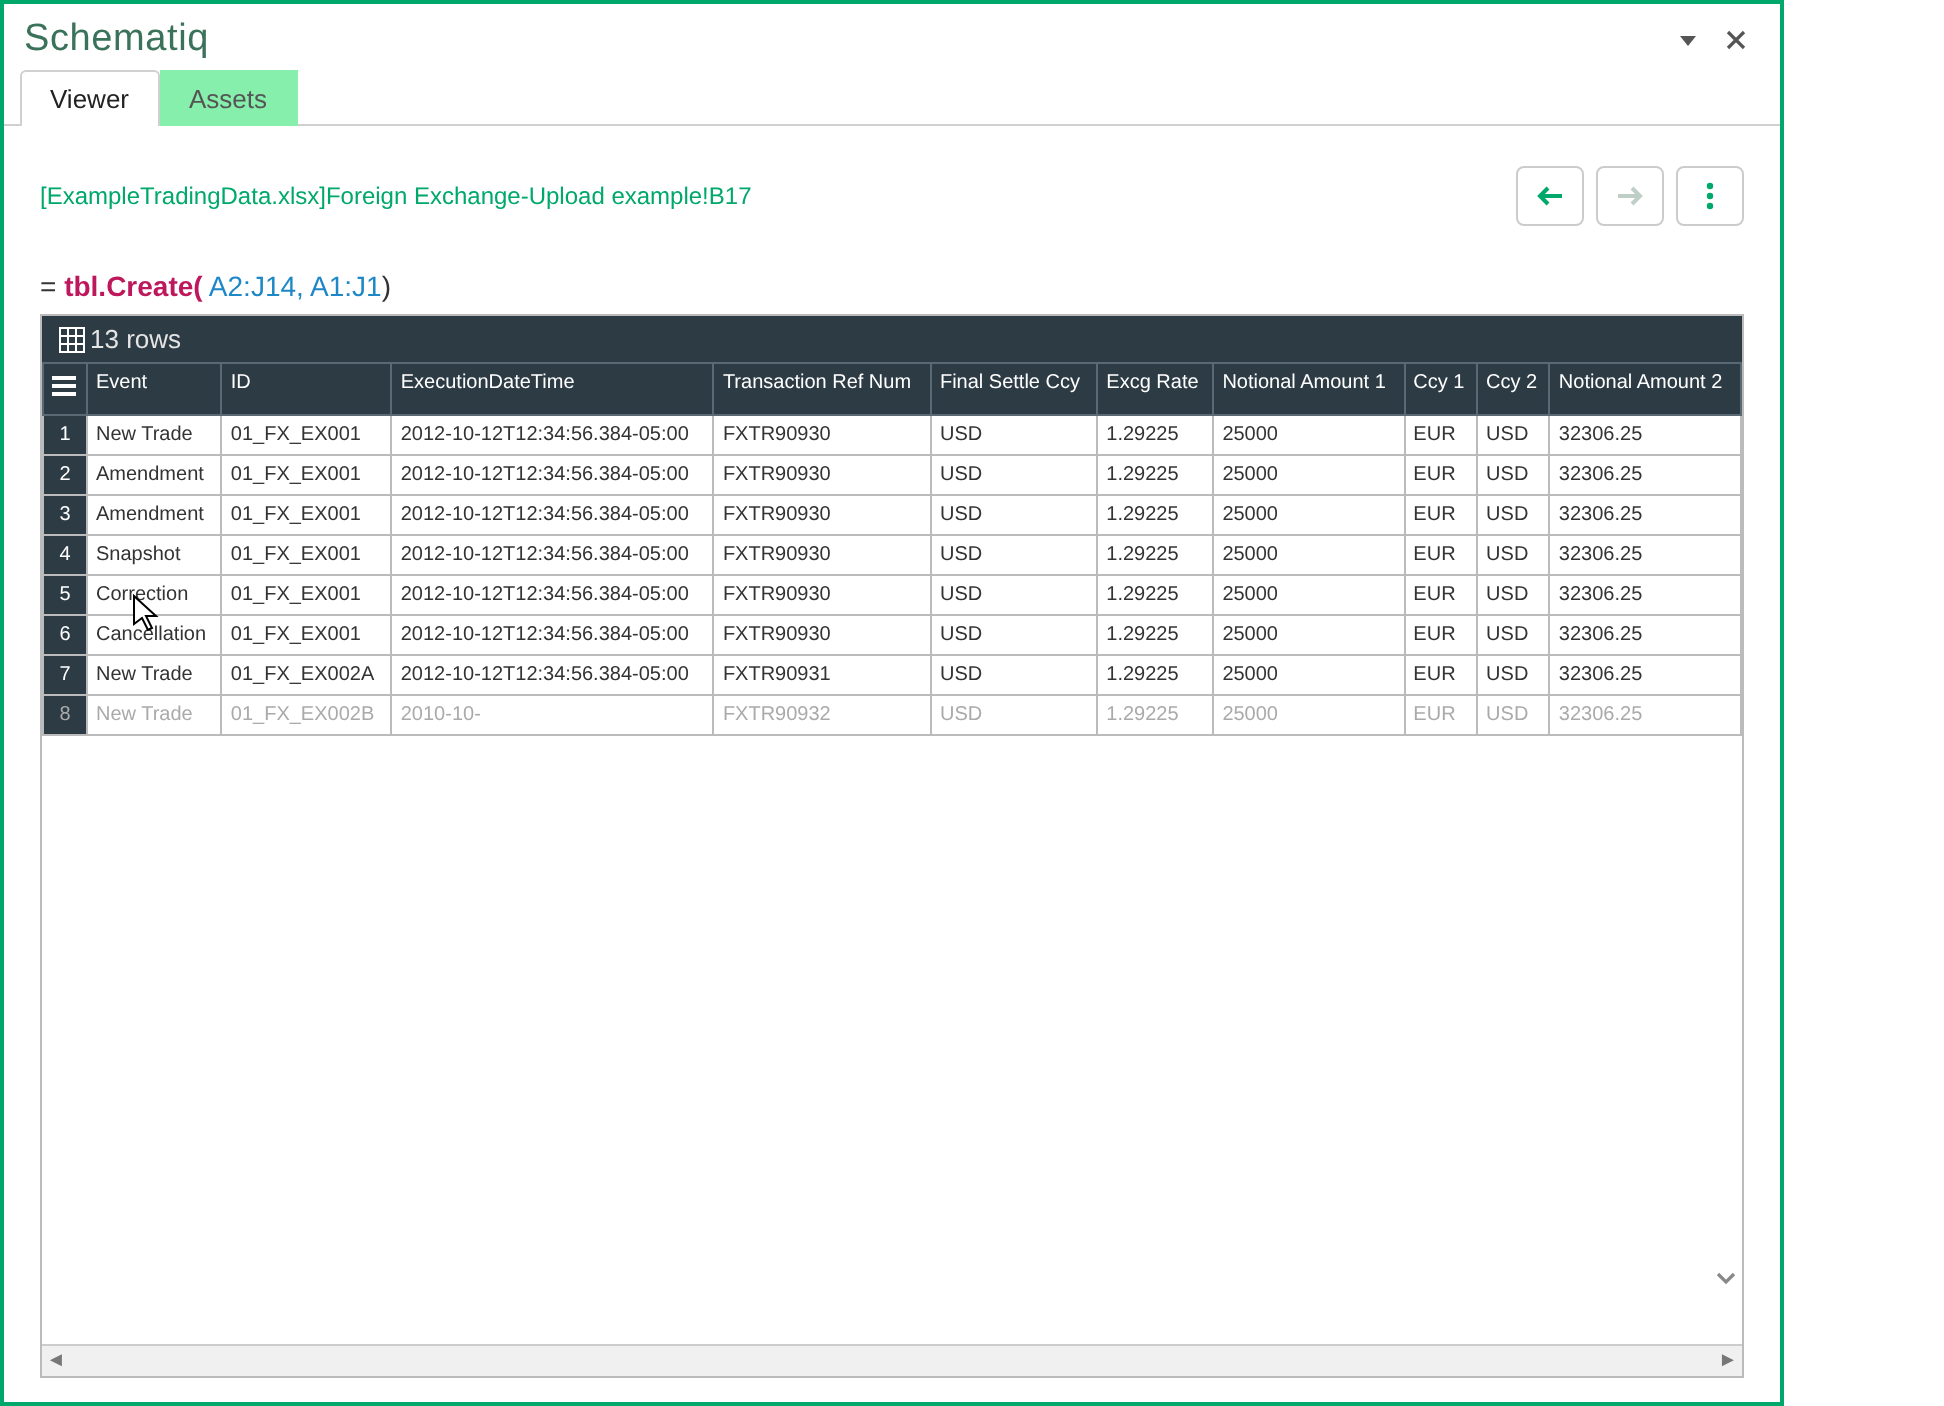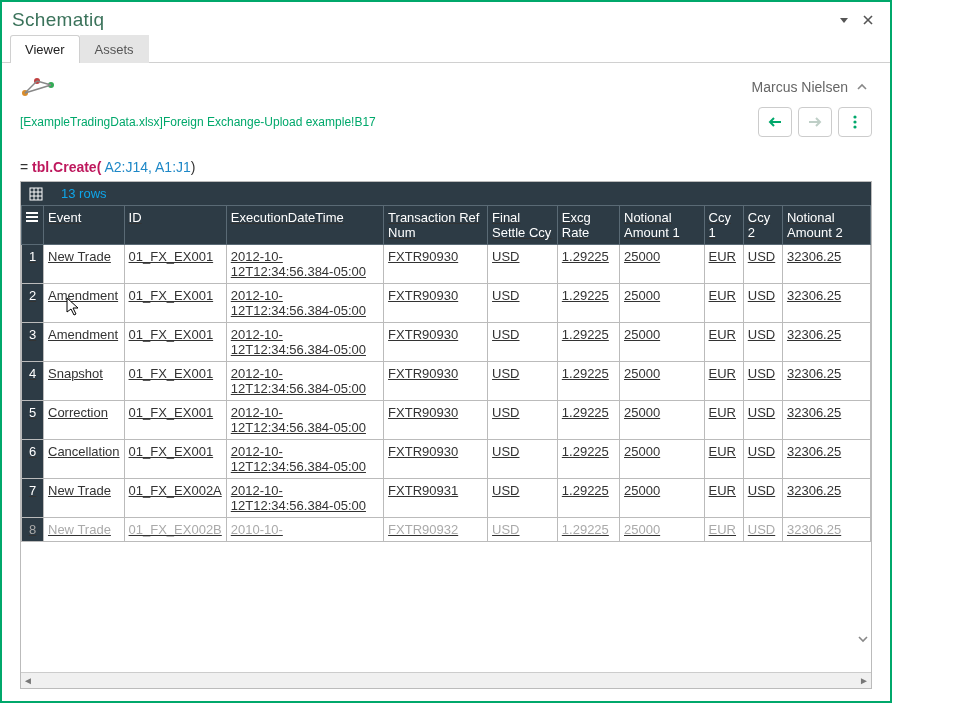--- a/index.html
+++ b/index.html
@@ -6,21 +6,21 @@
 body { font-family: "Segoe UI", Arial, sans-serif; font-size: 13px; color: #333; background: #fff; }
 
 .window { width: 892px; height: 703px; border: 2px solid #00a86b; display: flex; flex-direction: column; background: #fff; }
 
 .titlebar { display: flex; align-items: center; padding: 6px 10px 2px 10px; color: #3a725a; }
 .titlebar .title { font-size: 19px; letter-spacing: 0.3px; flex: 0 0 auto; }
 .titlebar .spacer { flex: 1; }
 .titlebar .winbtn { width: 24px; height: 24px; display: flex; align-items: center; justify-content: center; color: #555; cursor: pointer; }
 
 .tabbar { display: flex; padding: 0 8px; border-bottom: 1px solid #d0d0d0; position: relative; }
-.tab { padding: 6px 14px; font-size: 13px; color: #555; border: 1px solid transparent; border-bottom: none; cursor: pointer; position: relative; top: 1px; background: #e5e5e5; }
+.tab { padding: 6px 14px; font-size: 13px; color: #555; border: 1px solid transparent; border-bottom: none; cursor: pointer; position: relative; top: 1px; background: #86efac; }
 .tab.active { border-color: #d0d0d0; border-radius: 3px 3px 0 0; color: #222; background: #fff; }
 
 .content { padding: 12px 18px; flex: 1; display: flex; flex-direction: column; overflow: hidden; }
 
 .header-row { display: flex; align-items: center; }
 .logo { width: 40px; height: 24px; position: relative; }
 .header-row .spacer { flex: 1; }
 .username { color: #666; font-size: 14px; margin-right: 4px; }
 .caret-up { width: 20px; display: flex; align-items: center; justify-content: center; color: #888; }
 
@@ -29,25 +29,25 @@
 .navbtns { display: flex; gap: 6px; }
 .navbtn { width: 34px; height: 30px; border: 1px solid #ccc; border-radius: 4px; display: flex; align-items: center; justify-content: center; cursor: pointer; color: #00a86b; font-size: 16px; background: #fff; }
 .navbtn.more { color: #00a86b; }
 
 .formula-row { margin-top: 22px; font-size: 14px; }
 .formula-eq { color: #333; }
 .formula-fn { color: #be185d; font-weight: 700; margin-top: 24px; }
 .formula-args { color: #1e88c7; }
 
 .table-wrap { margin-top: 6px; border: 1px solid #bbb; display: flex; flex-direction: column; overflow: hidden; position: relative; flex: 1; }
-.table-title { background: #2d3b45; color: #0ea5e9; padding: 4px 8px; font-size: 13px; display: flex; align-items: center; gap: 18px; }
+.table-title { background: #2d3b45; color: #e5e5e5; padding: 4px 8px; font-size: 13px; display: flex; align-items: center; gap: 2px; }
 .grid-icon { width: 14px; height: 14px; display: inline-block; }
 
 .table-scroll { overflow: auto; flex: 1; }
-table { border-collapse: collapse; width: 100%; font-size: 13px; text-decoration: underline; }
+table { border-collapse: collapse; width: 100%; font-size: 10px; }
 th, td { border: 1px solid #bbb; padding: 4px 4px; text-align: left; vertical-align: top; white-space: normal; }
 thead th { background: #2d3b45; color: #fff; font-weight: normal; border-color: #5a6a75; position: sticky; top: 0; }
 th.rownum-h { width: 22px; background: #2d3b45; }
 td.rownum { background: #2d3b45; color: #fff; text-align: center; width: 22px; }
 td.num { text-align: left; }
 tr.faded td { color: #aaa; }
 
 .menu-icon { display: inline-block; width: 12px; }
 .menu-icon span { display: block; height: 2px; background: #fff; margin: 2px 0; }
 
@@ -80,39 +80,20 @@
     </div>
   </div>
 
   <div class="tabbar">
     <div class="tab active">Viewer</div>
     <div class="tab">Assets</div>
   </div>
 
   <div class="content">
 
-    <div class="header-row">
-      <div class="logo">
-        <svg width="40" height="24" viewBox="0 0 40 24">
-          <circle cx="5" cy="18" r="3" fill="#d98c2b"></circle>
-          <circle cx="17" cy="6" r="3" fill="#c04040"></circle>
-          <circle cx="31" cy="10" r="3" fill="#33aa55"></circle>
-          <line x1="5" y1="18" x2="17" y2="6" stroke="#888" stroke-width="1.5"></line>
-          <line x1="17" y1="6" x2="31" y2="10" stroke="#888" stroke-width="1.5"></line>
-          <line x1="5" y1="18" x2="31" y2="10" stroke="#888" stroke-width="1.5"></line>
-        </svg>
-      </div>
-      <div class="spacer"></div>
-      <div class="username">Marcus Nielsen</div>
-      <div class="caret-up">
-        <svg width="12" height="12" viewBox="0 0 12 12">
-            <polyline points="2,8 6,4 10,8" fill="none" stroke="#888" stroke-width="1.6"></polyline>
-          </svg>
-      </div>
-    </div>
 
     <div class="breadcrumb-row">
       <div class="breadcrumb">[ExampleTradingData.xlsx]Foreign Exchange-Upload example!B17</div>
       <div class="navbtns">
         <div class="navbtn">
           <svg width="16" height="14" viewBox="0 0 16 14">
               <line x1="14" y1="7" x2="3" y2="7" stroke="#00a86b" stroke-width="2"></line>
               <polyline points="7,3 3,7 7,11" fill="none" stroke="#00a86b" stroke-width="2"></polyline>
             </svg>
         </div>

